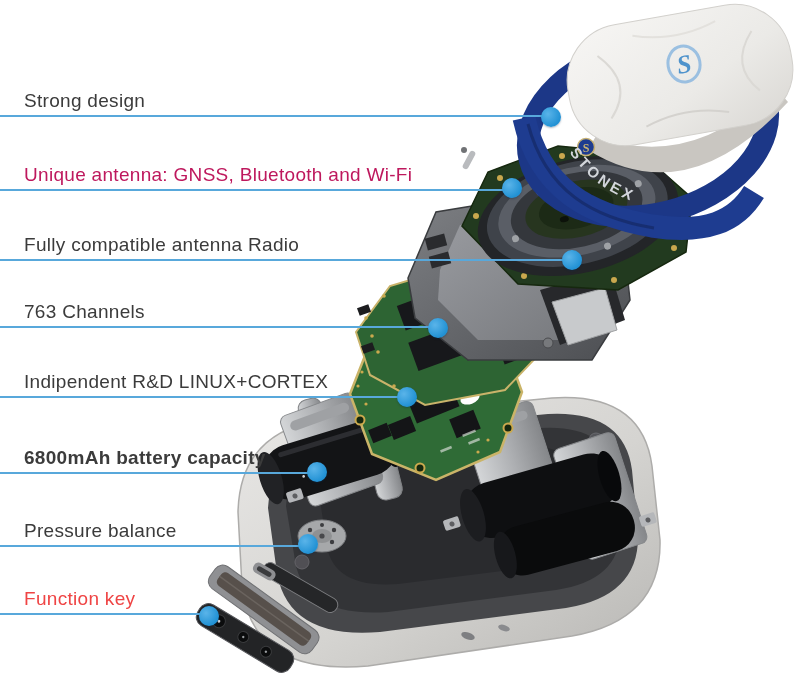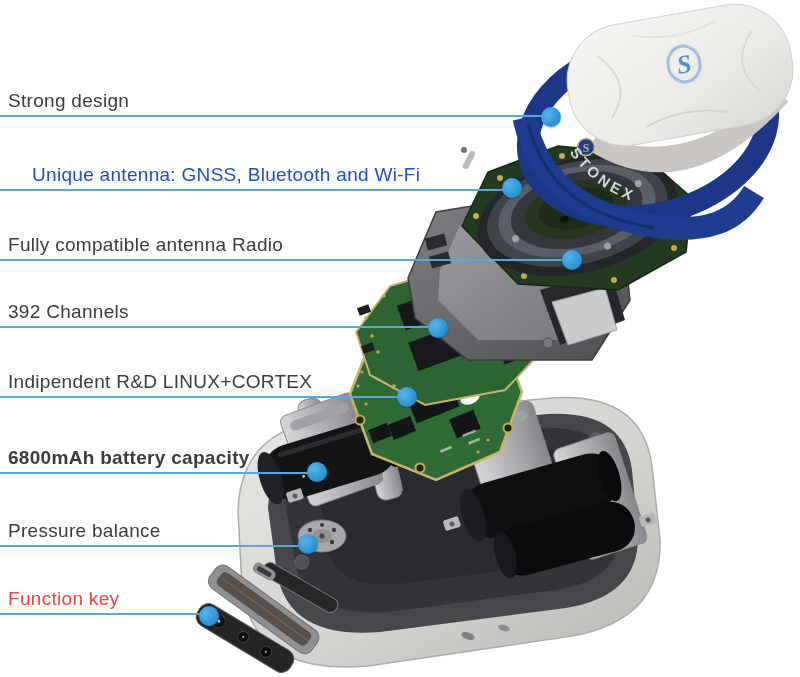--- a/index.html
+++ b/index.html
@@ -1,19 +1,19 @@
 <!DOCTYPE html>
 <html><head>
 <meta charset="utf-8">
 <style>
   html,body{margin:0;padding:0;background:#fff;}
   #stage{position:relative;width:800px;height:677px;background:#ffffff;overflow:hidden;
          font-family:"Liberation Sans", sans-serif;}
   #art{position:absolute;left:0;top:0;}
-  .co-label{position:absolute;left:8px;font-size:19px;letter-spacing:.3px;color:#3b3b3b;
+  .co-label{position:absolute;left:24px;font-size:19px;letter-spacing:.3px;color:#3b3b3b;
             white-space:nowrap;line-height:24px;}
   .co-line{position:absolute;left:0;height:2px;background:#58a8db;}
   .co-dot{position:absolute;width:20px;height:20px;border-radius:50%;
           background:radial-gradient(circle at 35% 35%, #5ab4e9, #2191d4 70%);
           box-shadow:0 1px 2px rgba(0,40,80,.35);}
 </style>
 </head>
 <body>
 
 <div id="stage">
@@ -282,31 +282,31 @@
     </g>
   </g>
 </svg>
 
   <div>
     <div class="co-label" style="top: 89px; color: rgb(59, 59, 59);">Strong design</div>
     <div class="co-line" style="top: 115px; width: 551px; background: rgb(88, 168, 219);"></div>
     <div class="co-dot" style="left: 541px; top: 107px; background: radial-gradient(circle at 35% 35%, rgb(90, 180, 233), rgb(33, 145, 212) 70%);"></div>
   </div>
   <div>
-    <div class="co-label" style="top: 163px; color: #1d4ed8; margin-left: 24px;">Unique antenna: GNSS, Bluetooth and Wi-Fi</div>
+    <div class="co-label" style="top: 163px; color: #be185d;">Unique antenna: GNSS, Bluetooth and Wi-Fi</div>
     <div class="co-line" style="top: 189px; width: 512px; background: rgb(88, 168, 219);"></div>
     <div class="co-dot" style="left: 502px; top: 178px; background: radial-gradient(circle at 35% 35%, rgb(90, 180, 233), rgb(33, 145, 212) 70%);"></div>
   </div>
   <div>
     <div class="co-label" style="top: 233px; color: rgb(59, 59, 59);">Fully compatible antenna Radio</div>
     <div class="co-line" style="top: 259px; width: 572px; background: rgb(88, 168, 219);"></div>
     <div class="co-dot" style="left: 562px; top: 250px; background: radial-gradient(circle at 35% 35%, rgb(90, 180, 233), rgb(33, 145, 212) 70%);"></div>
   </div>
   <div>
-    <div class="co-label" style="top: 300px; color: rgb(59, 59, 59);">392 Channels</div>
+    <div class="co-label" style="top: 300px; color: rgb(59, 59, 59);">763 Channels</div>
     <div class="co-line" style="top: 326px; width: 438px; background: rgb(88, 168, 219);"></div>
     <div class="co-dot" style="left: 428px; top: 318px; background: radial-gradient(circle at 35% 35%, rgb(90, 180, 233), rgb(33, 145, 212) 70%);"></div>
   </div>
   <div>
     <div class="co-label" style="top: 370px; color: rgb(59, 59, 59);">Indipendent R&amp;D LINUX+CORTEX</div>
     <div class="co-line" style="top: 396px; width: 407px; background: rgb(88, 168, 219);"></div>
     <div class="co-dot" style="left: 397px; top: 387px; background: radial-gradient(circle at 35% 35%, rgb(90, 180, 233), rgb(33, 145, 212) 70%);"></div>
   </div>
   <div>
     <div class="co-label" style="top: 446px; color: rgb(59, 59, 59); font-weight: bold;">6800mAh battery capacity</div>

